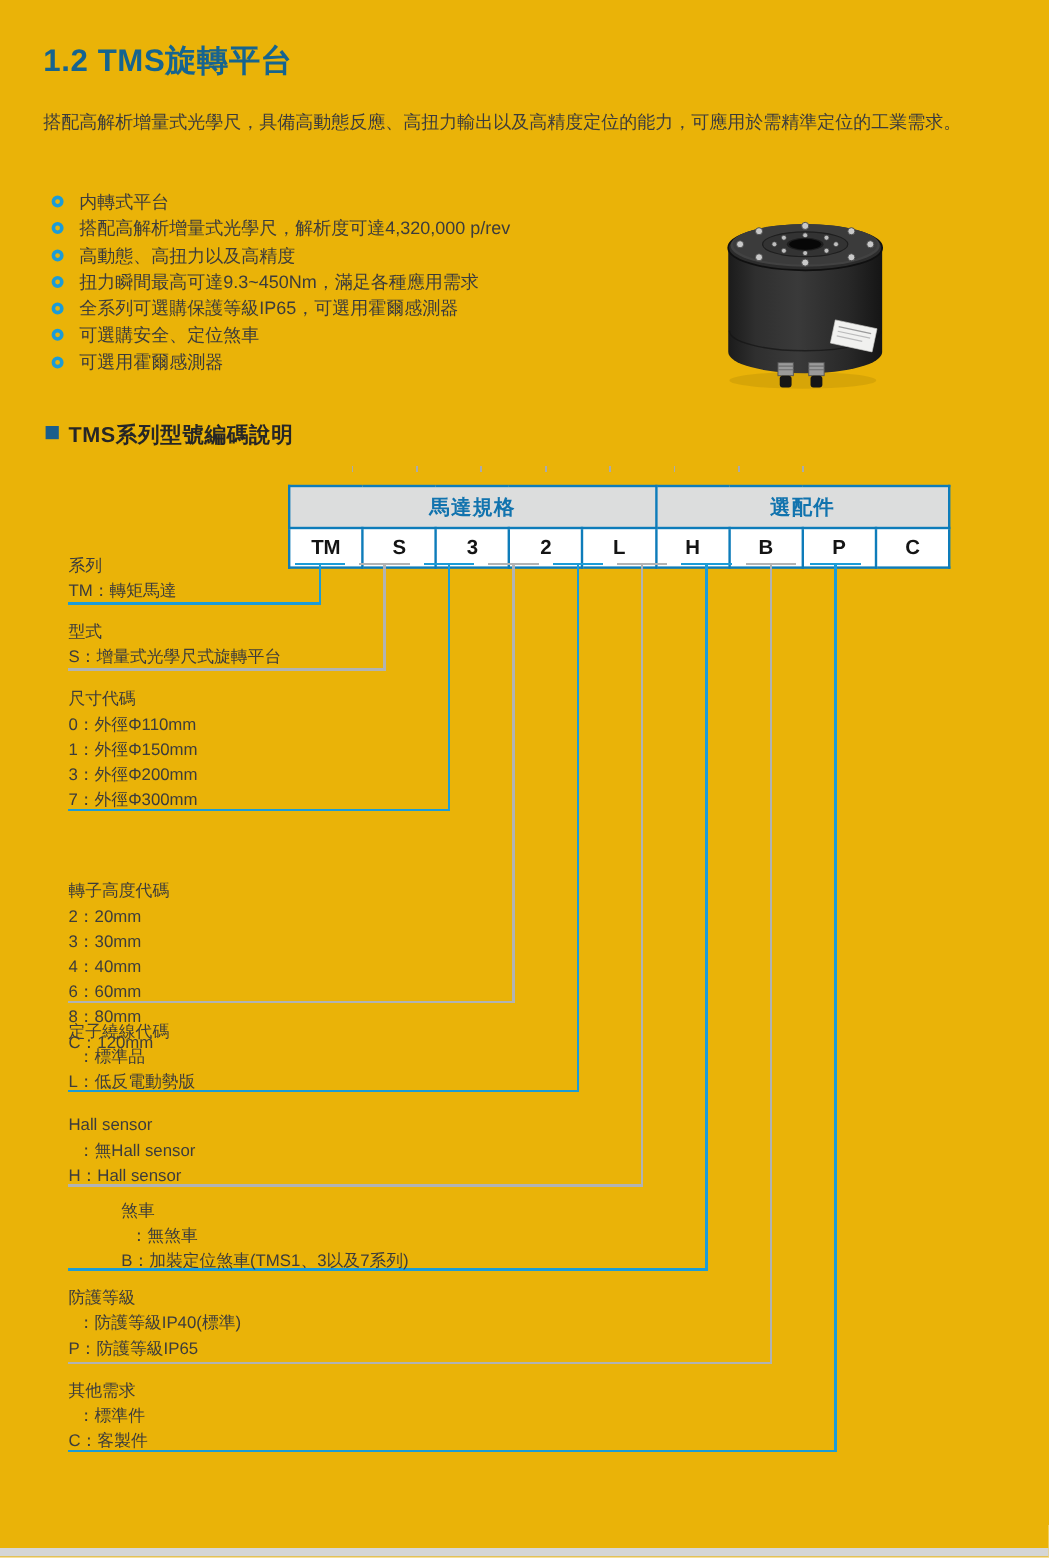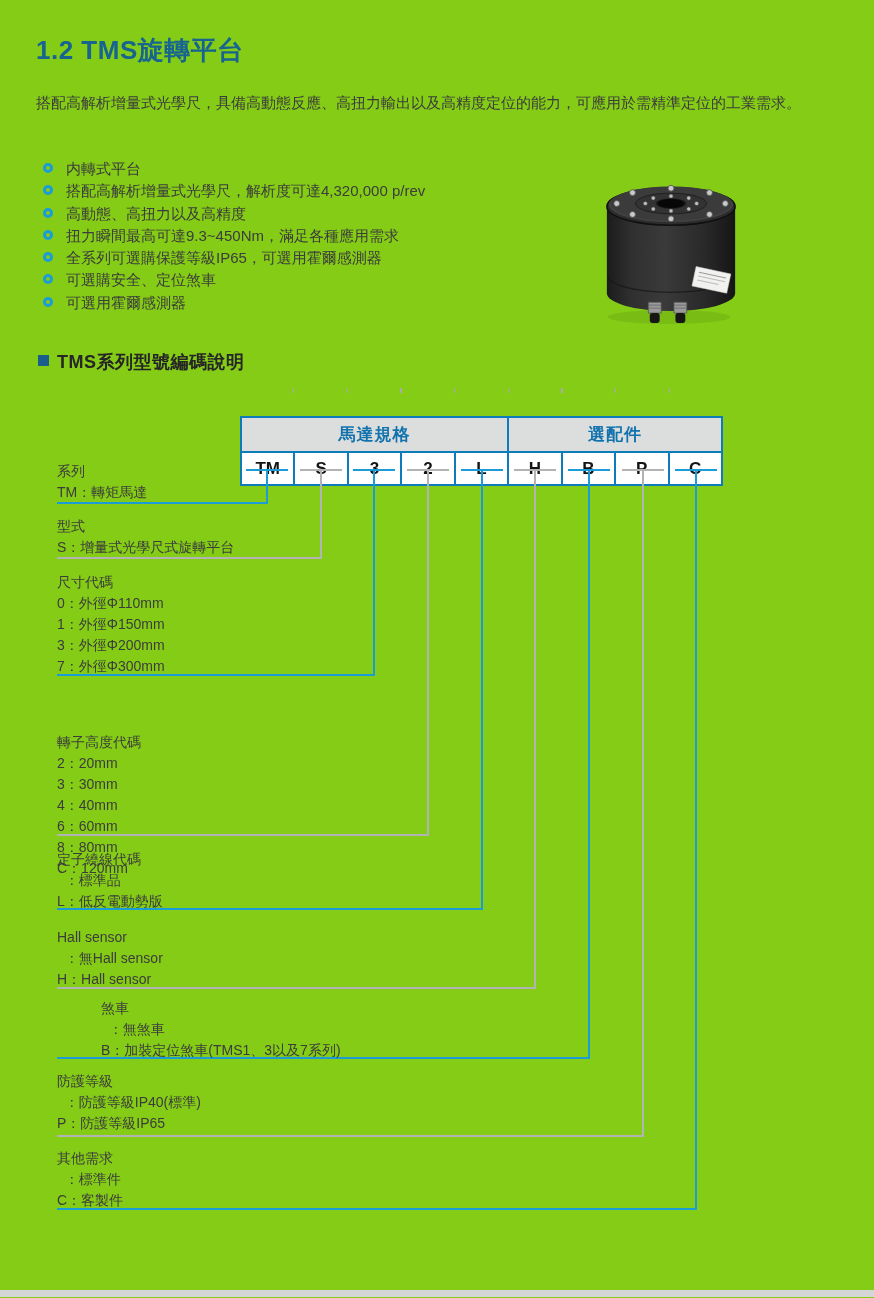--- a/index.html
+++ b/index.html
@@ -1,18 +1,18 @@
 <!DOCTYPE html>
 <html><head>
 <meta charset="utf-8">
 <style>
   * { margin:0; padding:0; box-sizing:border-box; }
   html,body { background:#ffffff; }
   .page {
-    position:relative; width:874px; height:1298px; background:#84cc16;
+    position:relative; width:874px; height:1298px; background:#eab308;
     font-family:"Liberation Sans","DejaVu Sans",sans-serif; overflow:hidden;
     color:#3c3c3c;
   }
   .title {
     position:absolute; left:36px; top:33px;
     font-size:26px; font-weight:bold; color:#16648F; letter-spacing:0.5px;
   }
   .intro {
     position:absolute; left:36px; top:91px; width:794px;
     font-size:15px; line-height:24px; color:#3c3c3c;
@@ -29,21 +29,21 @@
     flex:0 0 auto; width:10px; height:10px; border:3px solid #1B9CD8;
     border-radius:50%; margin-top:5px; margin-right:13px;
   }
   .section-head {
     position:absolute; left:38px; top:350px; display:flex; align-items:flex-start;
   }
   .sq { width:11px; height:11px; background:#1A5E8C; margin-top:5px; margin-right:8px; }
   .section-title { font-size:18px; font-weight:bold; color:#262626; letter-spacing:0.5px; }
 
   table.code {
-    position:absolute; left:240px; top:416px; width:483px;
+    position:absolute; left:240px; top:404px; width:552px;
     border-collapse:collapse; table-layout:fixed;
   }
   table.code th, table.code td {
     border:2px solid #0E7CBA; text-align:center; vertical-align:middle;
   }
   table.code th {
     height:35px; background:#DCDDDD; color:#1173AE;
     font-size:17px; font-weight:bold; letter-spacing:1px;
   }
   table.code td {

